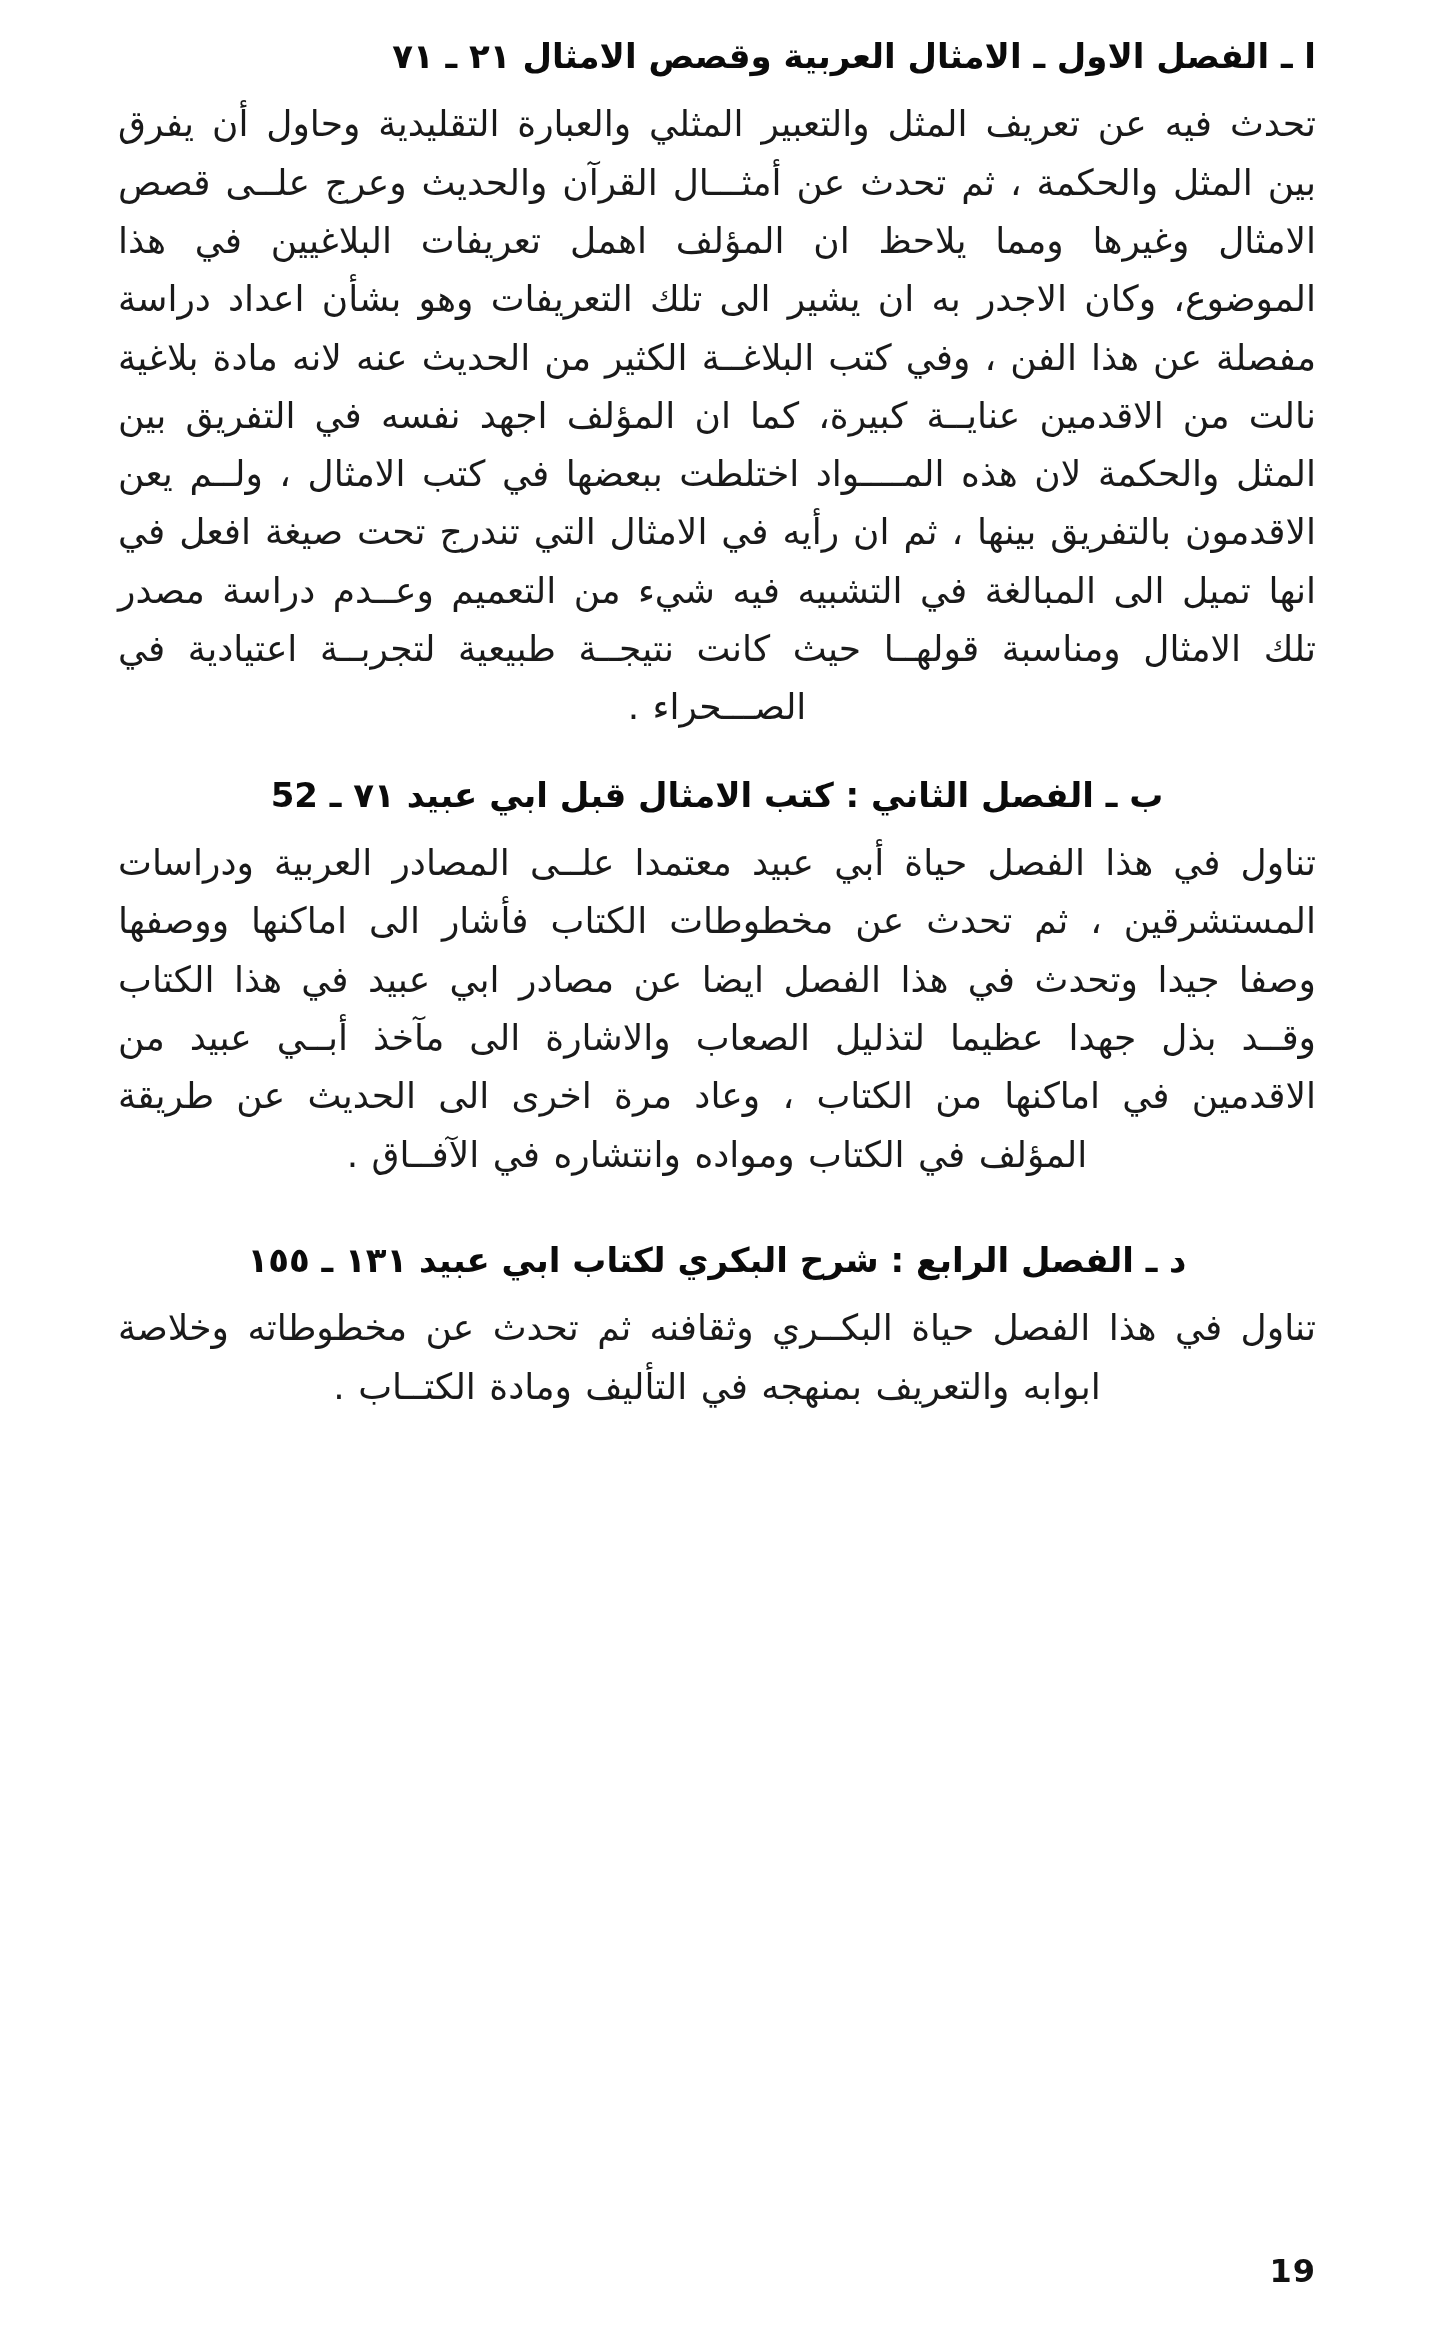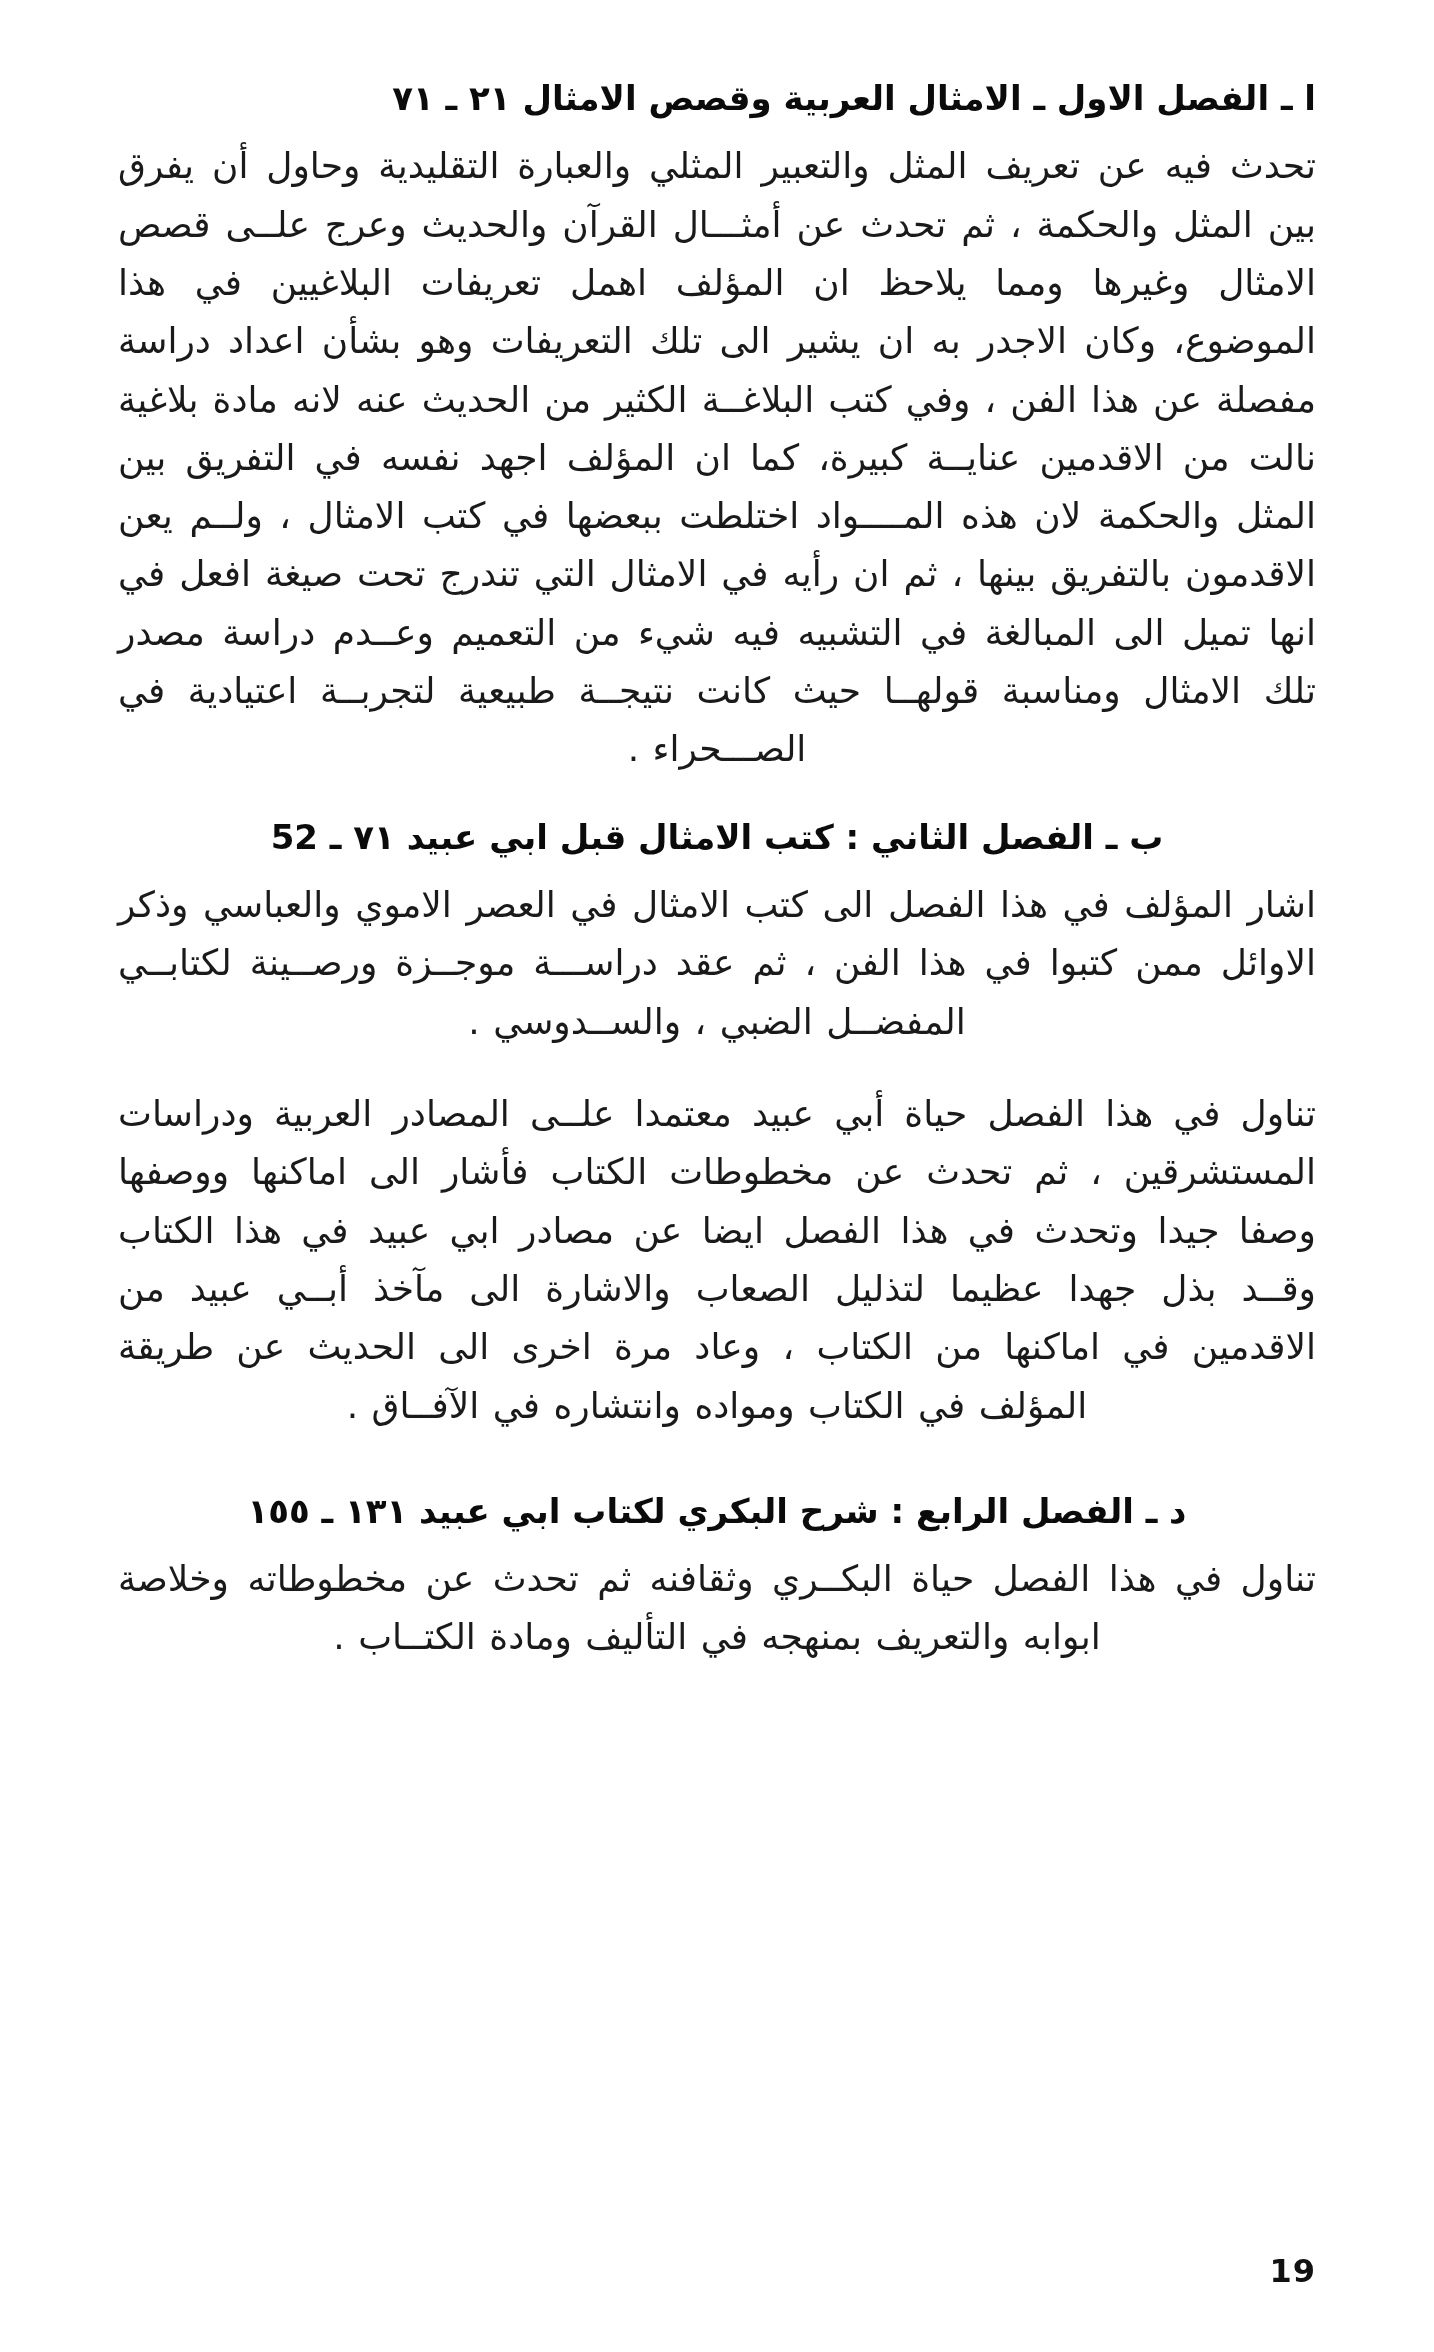--- a/index.html
+++ b/index.html
@@ -12,21 +12,21 @@
     height: 2352px;
     font-family: "DejaVu Sans", sans-serif;
     color: #121212;
     position: relative;
     overflow: hidden;
   }
   .page {
     box-sizing: border-box;
     width: 1434px;
     height: 2352px;
-    padding: 74px 118px 40px 118px;
+    padding: 32px 118px 40px 118px;
     position: relative;
   }
   .content {
     width: 100%;
   }
   
   .heading {
     font-weight: bold;
     font-size: 34px;
     line-height: 1.45;
@@ -74,21 +74,20 @@
   <div class="content">
 
     <div class="heading-wrap">
       <h2 class="heading first">ا ـ الفصل الاول ـ الامثال العربية وقصص الامثال ٢١ ـ ٧١</h2>
     </div>
     <p class="para">تحدث فيه عن تعريف المثل والتعبير المثلي والعبارة التقليدية وحاول أن يفرق بين المثل والحكمة ، ثم تحدث عن أمثـــال القرآن والحديث وعرج علــى قصص الامثال وغيرها ومما يلاحظ ان المؤلف اهمل تعريفات البلاغيين في هذا الموضوع، وكان الاجدر به ان يشير الى تلك التعريفات وهو بشأن اعداد دراسة مفصلة عن هذا الفن ، وفي كتب البلاغــة الكثير من الحديث عنه لانه مادة بلاغية نالت من الاقدمين عنايــة كبيرة، كما ان المؤلف اجهد نفسه في التفريق بين المثل والحكمة لان هذه المــــواد اختلطت ببعضها في كتب الامثال ، ولــم يعن الاقدمون بالتفريق بينها ، ثم ان رأيه في الامثال التي تندرج تحت صيغة افعل في انها تميل الى المبالغة في التشبيه فيه شيء من التعميم وعــدم دراسة مصدر تلك الامثال ومناسبة قولهــا حيث كانت نتيجــة طبيعية لتجربــة اعتيادية في الصـــحراء .</p>
 
     <div class="heading-wrap">
       <h2 class="heading">ب ـ الفصل الثاني : كتب الامثال قبل ابي عبيد ٧١ ـ 52</h2>
     </div>
-    <p class="para">اشار المؤلف في هذا الفصل الى كتب الامثال في العصر الاموي والعباسي وذكر الاوائل ممن كتبوا في هذا الفن ، ثم عقد دراســـة موجــزة ورصــينة لكتابــي المفضــل الضبي ، والســدوسي .</p>
 
     <p class="para">تناول في هذا الفصل حياة أبي عبيد معتمدا علــى المصادر العربية ودراسات المستشرقين ، ثم تحدث عن مخطوطات الكتاب فأشار الى اماكنها ووصفها وصفا جيدا وتحدث في هذا الفصل ايضا عن مصادر ابي عبيد في هذا الكتاب وقــد بذل جهدا عظيما لتذليل الصعاب والاشارة الى مآخذ أبــي عبيد من الاقدمين في اماكنها من الكتاب ، وعاد مرة اخرى الى الحديث عن طريقة المؤلف في الكتاب ومواده وانتشاره في الآفــاق .</p>
 
     <div class="spacer-sm"></div>
 
     <div class="heading-wrap">
       <h2 class="heading">د ـ الفصل الرابع : شرح البكري لكتاب ابي عبيد ١٣١ ـ ١٥٥</h2>
     </div>
     <p class="para tight">تناول في هذا الفصل حياة البكــري وثقافنه ثم تحدث عن مخطوطاته وخلاصة ابوابه والتعريف بمنهجه في التأليف ومادة الكتــاب .</p>
 

